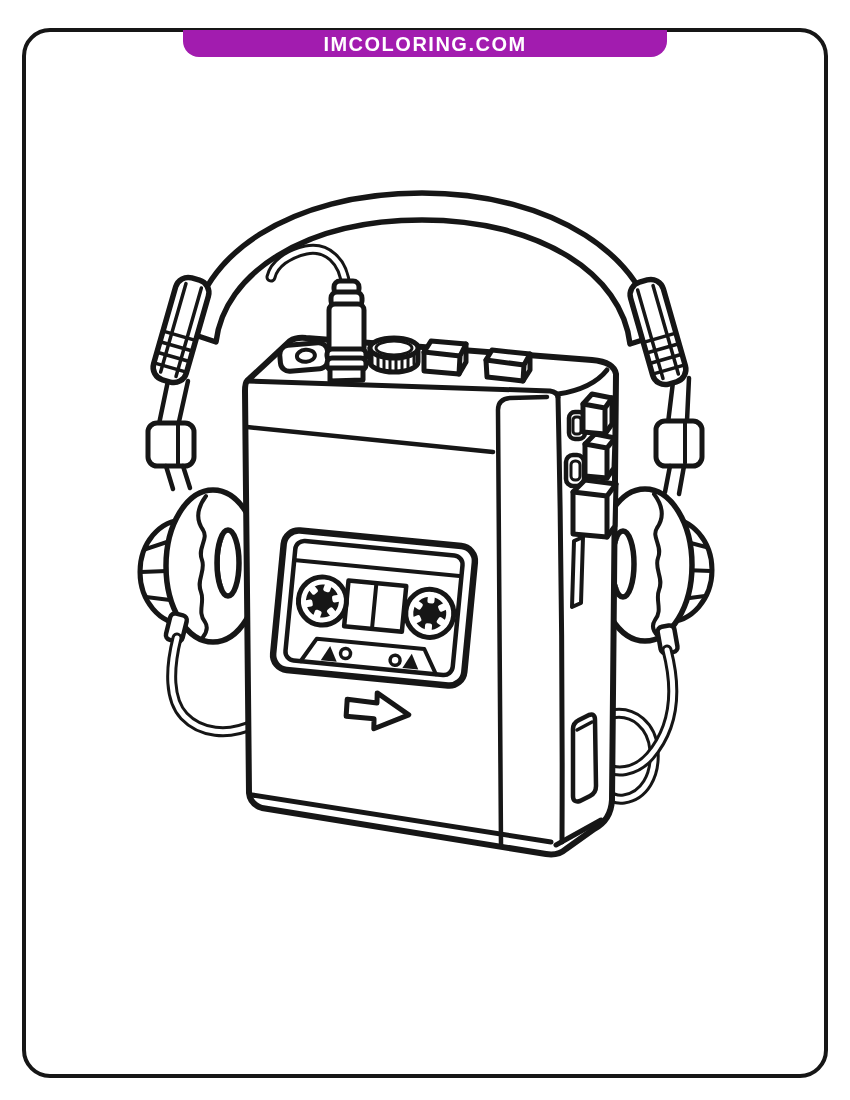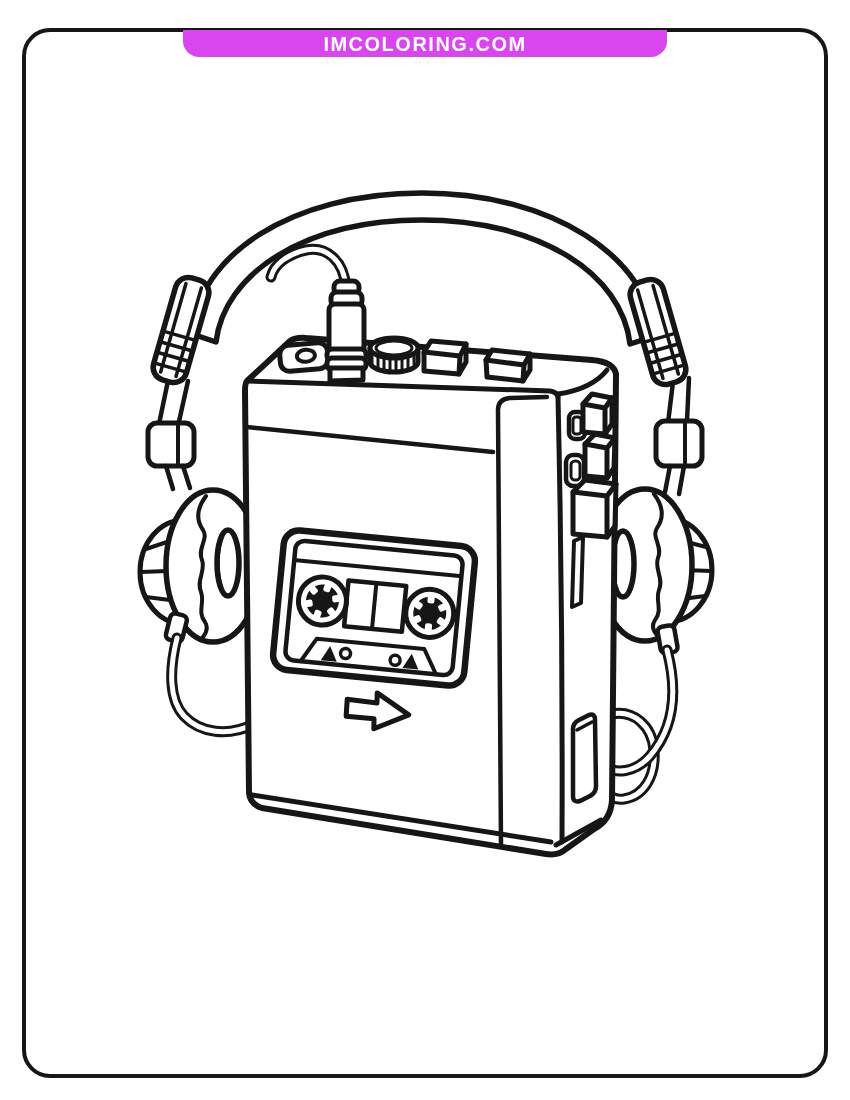--- a/index.html
+++ b/index.html
@@ -1,19 +1,19 @@
 <!DOCTYPE html>
 <html><head>
 <meta charset="utf-8">
 <style>
   html,body{margin:0;padding:0;background:#ffffff;}
   body{width:850px;height:1100px;position:relative;font-family:"Liberation Sans",sans-serif;overflow:hidden;}
   .frame{position:absolute;left:22px;top:28px;width:806px;height:1050px;box-sizing:border-box;
          border:4.5px solid #161616;border-radius:28px;background:#ffffff;}
-  .banner{position:absolute;left:183px;top:30px;width:484px;height:27px;background:#d946ef;
+  .banner{position:absolute;left:183px;top:30px;width:484px;height:27px;background:#a21caf;
           border-radius:0 0 16px 16px;display:flex;align-items:center;justify-content:center;z-index:3;}
   .banner span{color:#ffffff;font-weight:bold;font-size:20px;letter-spacing:1.5px;line-height:1;}
   svg.art{position:absolute;left:0;top:0;z-index:2;}
   .ln{stroke:#161616;fill:none;stroke-linecap:round;stroke-linejoin:round;}
   .wh{stroke:#161616;fill:#ffffff;stroke-linecap:round;stroke-linejoin:round;}
   .bk{fill:#161616;stroke:none;}
   .tube-o{stroke:#161616;stroke-width:11;fill:none;stroke-linecap:round;}
   .tube-i{stroke:#ffffff;stroke-width:5;fill:none;stroke-linecap:round;}
 </style>
 </head>

